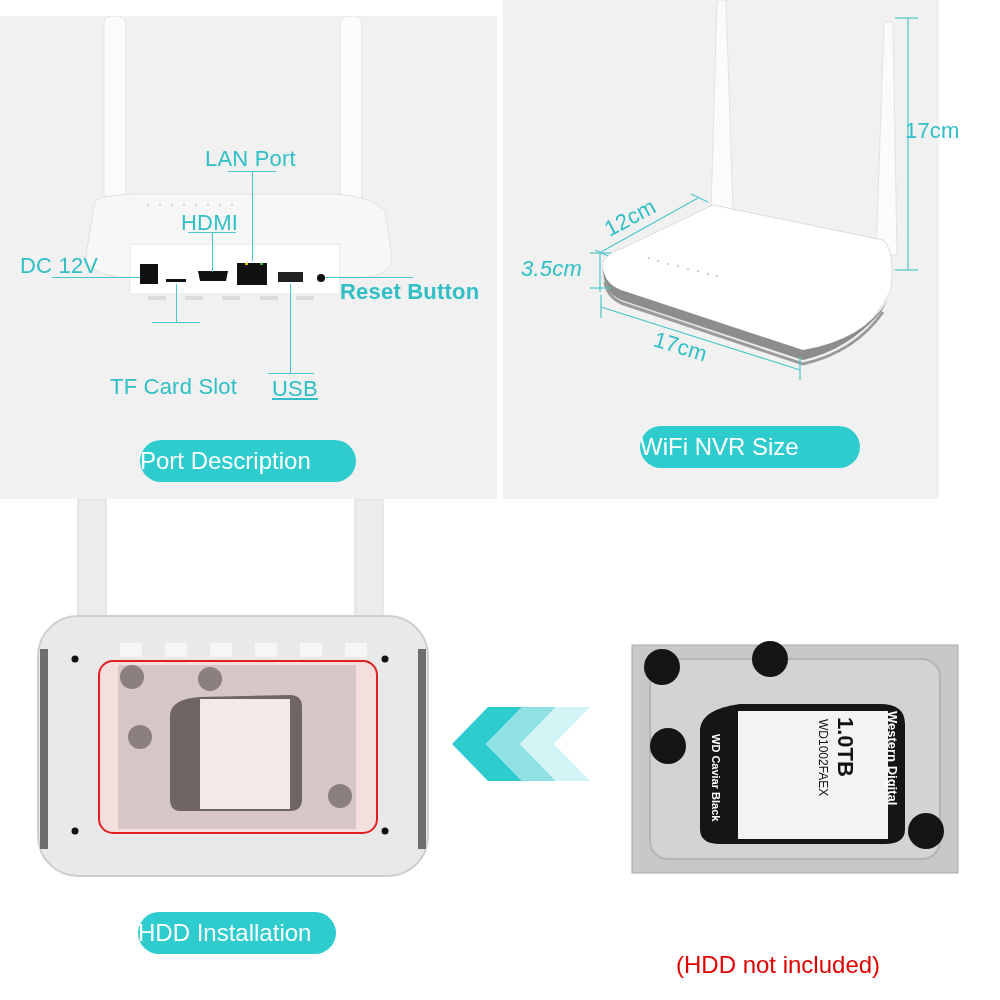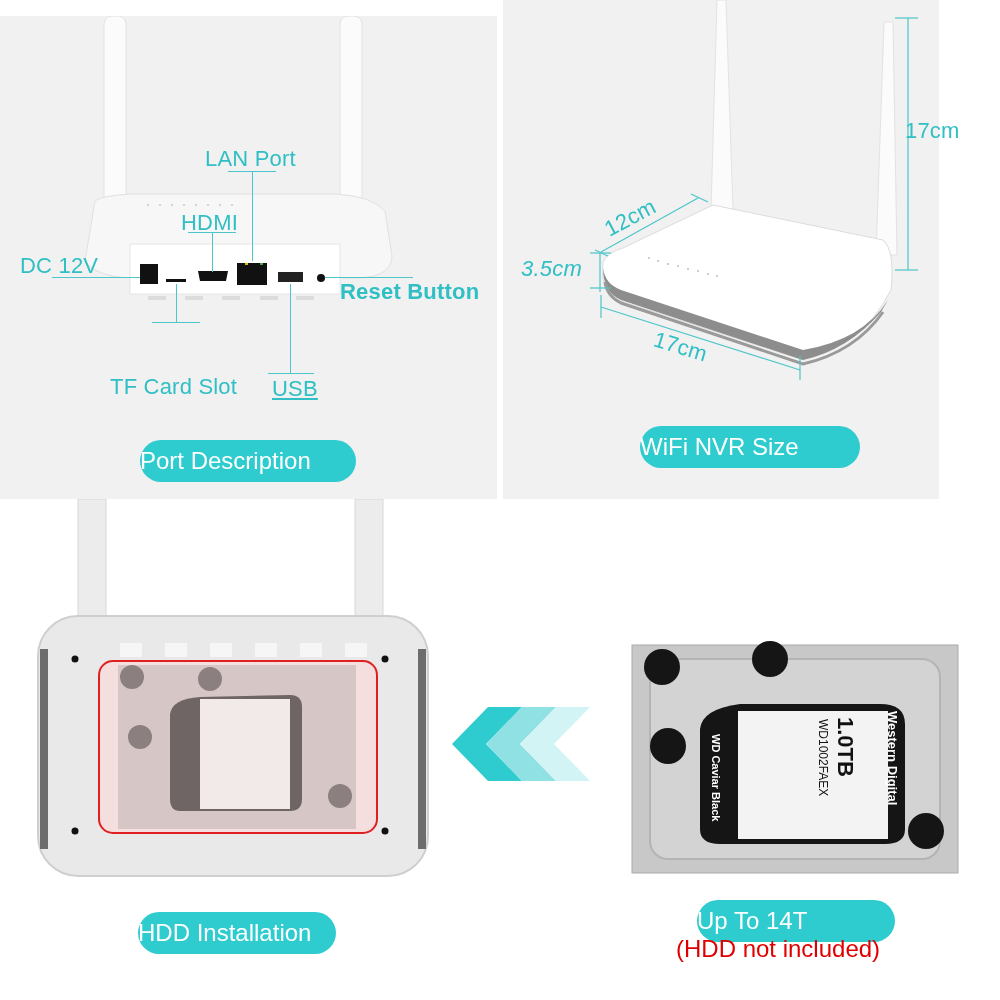--- a/index.html
+++ b/index.html
@@ -164,15 +164,14 @@
       <circle cx="926" cy="332" r="18" fill="#151515"></circle>
     <path d="M700 230 Q702 210 740 205 L880 205 Q905 205 905 225 L905 330 Q905 345 885 345 L720 345 Q700 345 700 330 Z" fill="#151515"></path>
     <rect x="738" y="212" width="150" height="128" fill="#f3f3f3"></rect>
   </svg>
   <span style="position:absolute;left:858px;top:218px;font-size:22px;font-weight:bold;color:#111;transform:rotate(90deg);transform-origin:left top;white-space:nowrap;">1.0TB</span>
   <span style="position:absolute;left:830px;top:220px;font-size:12px;color:#111;transform:rotate(90deg);transform-origin:left top;white-space:nowrap;">WD1002FAEX</span>
   <span style="position:absolute;left:900px;top:212px;font-size:13px;font-weight:bold;color:#fff;transform:rotate(90deg);transform-origin:left top;white-space:nowrap;">Western Digital</span>
   <span style="position:absolute;left:722px;top:235px;font-size:11px;font-weight:bold;color:#fff;transform:rotate(90deg);transform-origin:left top;white-space:nowrap;">WD Caviar Black</span>
 
   <div class="pill" style="left:138px;top:413px;width:198px;">HDD Installation</div>
-  <div class="pill" style="left:697px;top:401px;width:198px;">Up To 14T</div>
-  <span class="note" style="left:676px;top:436px;">(HDD not included)</span>
+  <span class="note" style="left:676px;top:452px;">(HDD not included)</span>
 </div>
 
 </body></html>

